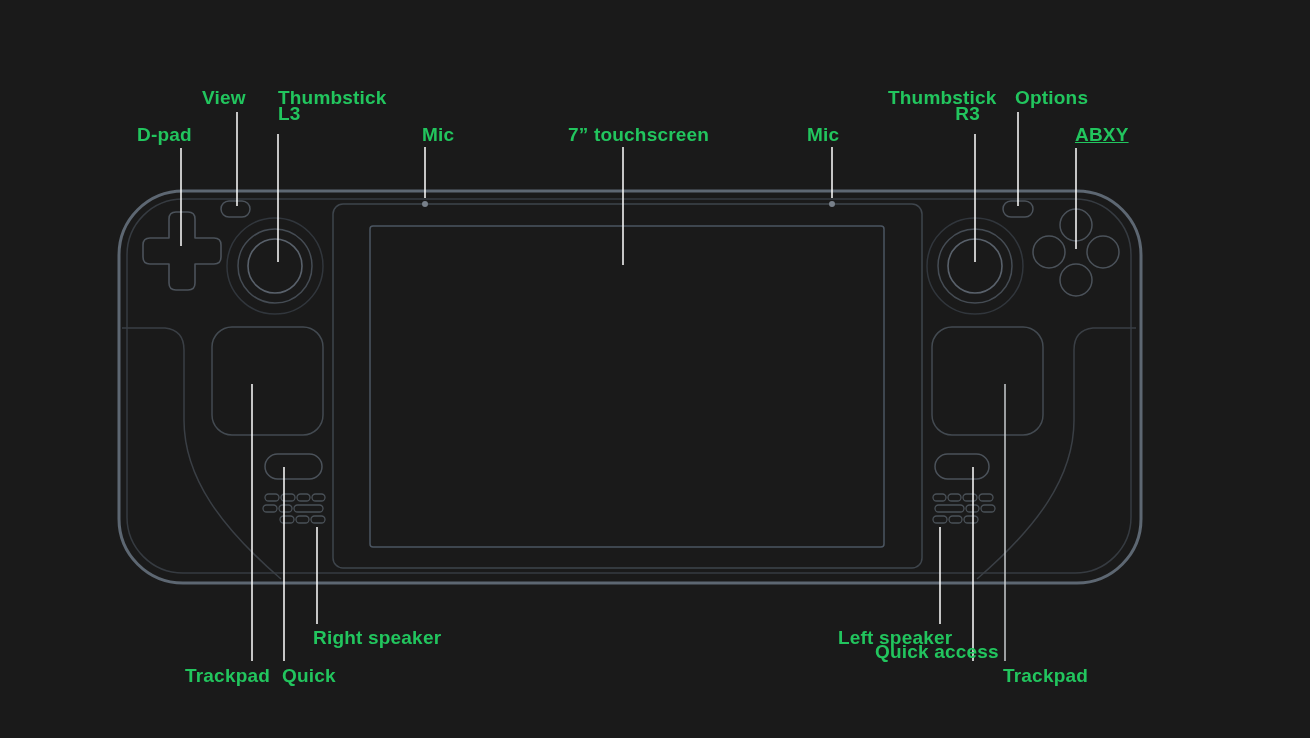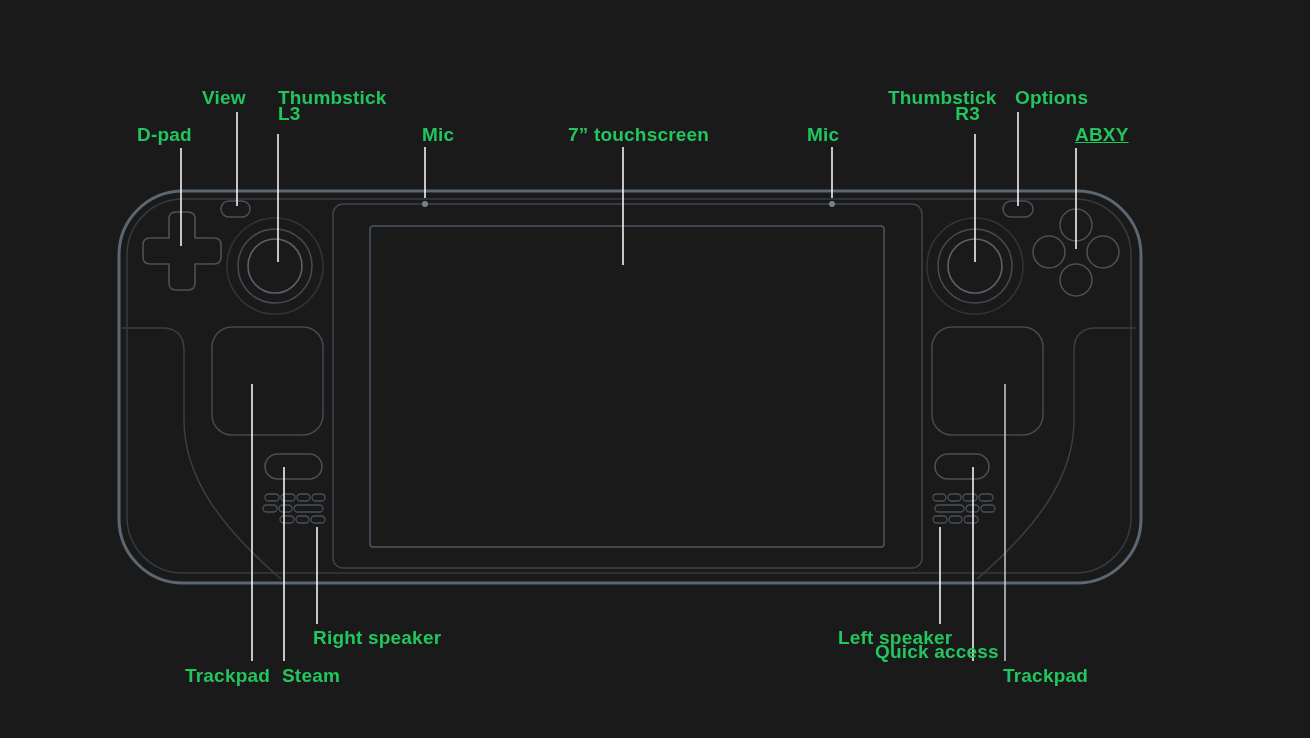--- a/index.html
+++ b/index.html
@@ -146,21 +146,21 @@
     <span>Thumbstick</span>
     <span>R3</span>
   </div>
 
   <div class="callout" style="left:1015px; top:90px;">Options</div>
 
   <div class="callout" style="left:1075px; top:127px;text-decoration:underline;">ABXY</div>
 
   <div class="callout" style="left:185px; top:668px;">Trackpad</div>
 
-  <div class="callout" style="left:282px; top:668px;">Steam</div>
+  <div class="callout" style="left:282px; top:668px;">Quick</div>
 
   <div class="callout" style="left:313px; top:630px;">Right speaker</div>
 
   <div class="callout" style="left:838px; top:630px;">Left speaker</div>
 
   <div class="callout" style="left:875px; top:644px;">Quick access</div>
 
   <div class="callout" style="left:1003px; top:668px;">Trackpad</div>
 
 </div>

